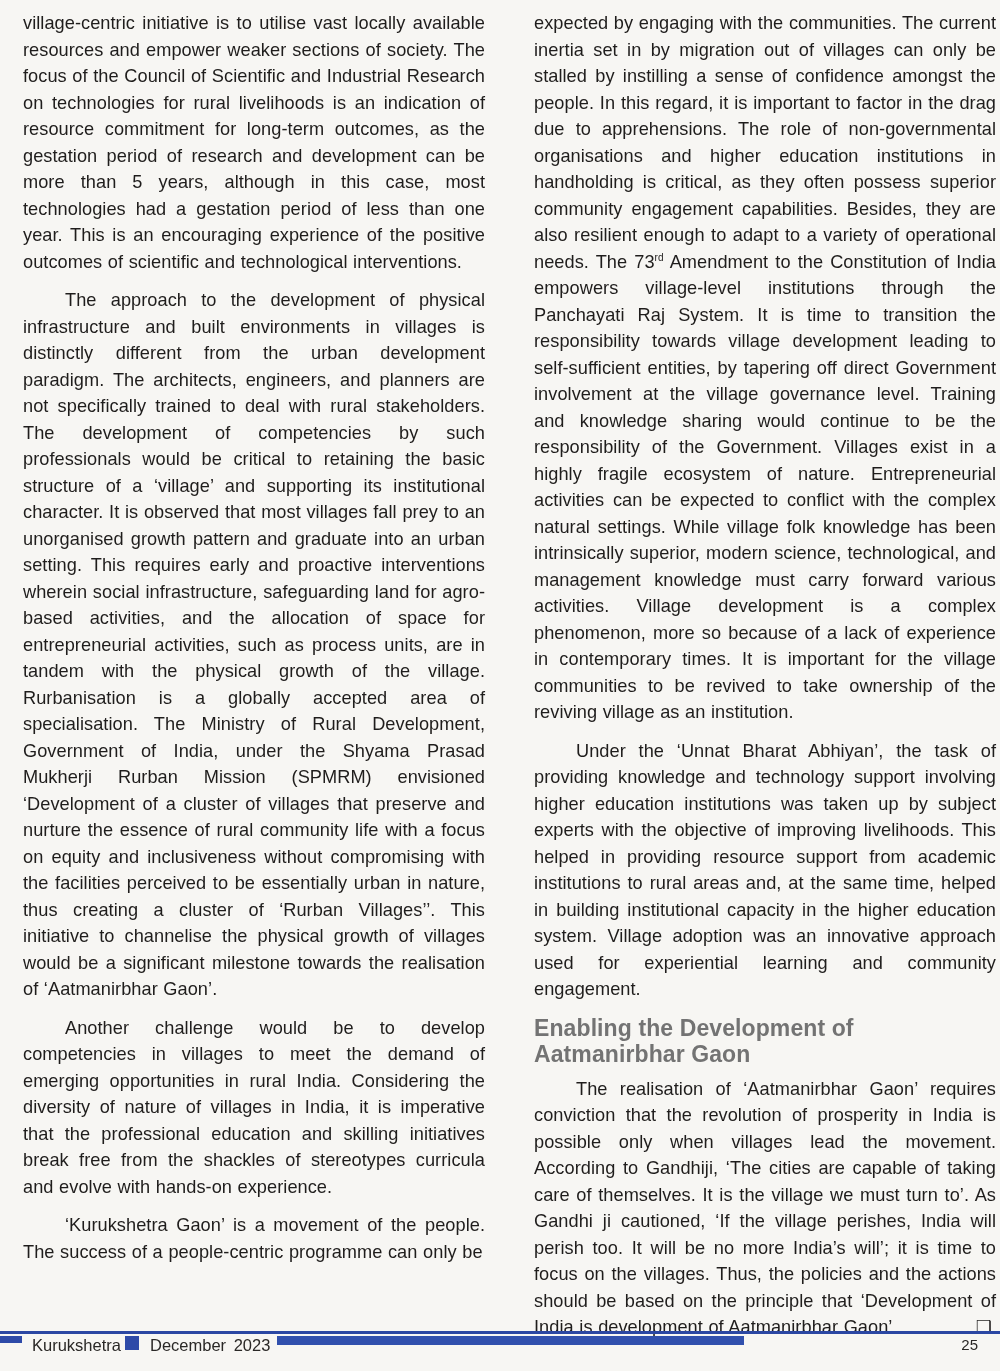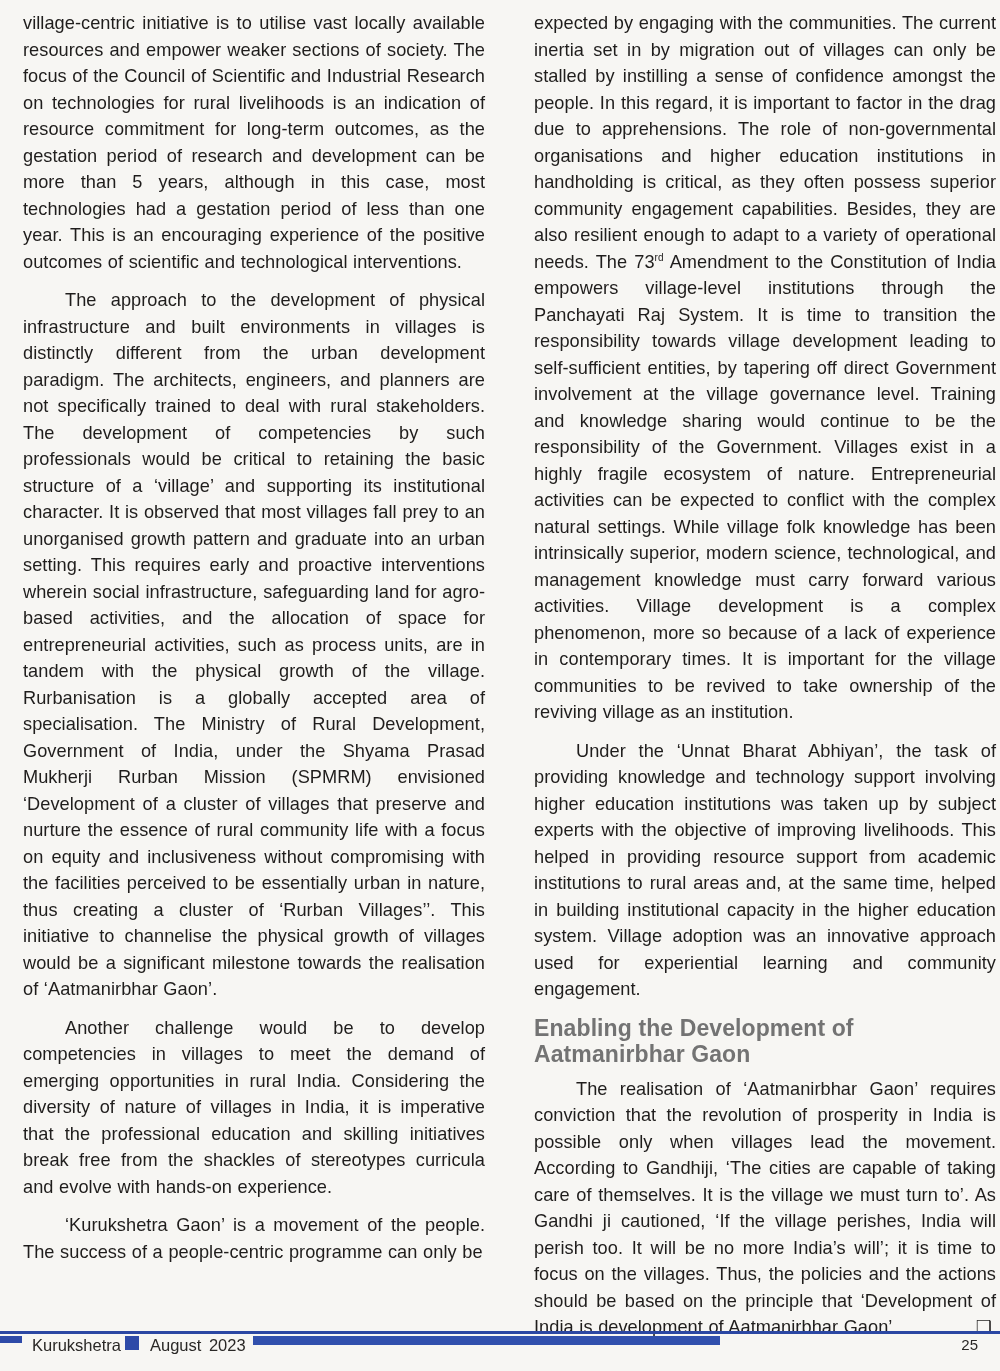--- a/index.html
+++ b/index.html
@@ -118,19 +118,19 @@
     <p class="para indent">Under the ‘Unnat Bharat Abhiyan’, the task of providing knowledge and technology support involving higher education institutions was taken up by subject experts with the objective of improving livelihoods. This helped in providing resource support from academic institutions to rural areas and, at the same time, helped in building institutional capacity in the higher education system. Village adoption was an innovative approach used for experiential learning and community engagement.</p>
     <h2 class="section-heading">Enabling the Development of Aatmanirbhar Gaon</h2>
     <p class="para indent"><span>The realisation of ‘Aatmanirbhar Gaon’ requires conviction that the revolution of prosperity in India is possible only when villages lead the movement. According to Gandhiji, ‘The cities are capable of taking care of themselves. It is the village we must turn to’. As Gandhi ji cautioned, ‘If the village perishes, India will perish too. It will be no more India’s will’; it is time to focus on the villages. Thus, the policies and the actions should be based on the principle that ‘Development of India is development of Aatmanirbhar Gaon’.</span><span class="end-mark">❑</span></p>
   </div>
 
   <div class="footer-rule"></div>
   <div class="footer">
     <span class="f-block-lead"></span>
     <span>Kurukshetra</span>
     <span class="f-square"></span>
-    <span class="f-date">August 2023</span>
+    <span class="f-date">December 2023</span>
     <span class="f-bar"></span>
     <span class="f-spacer"></span>
     <span class="f-page">25</span>
   </div>
 
 </div>
 
 </body></html>

